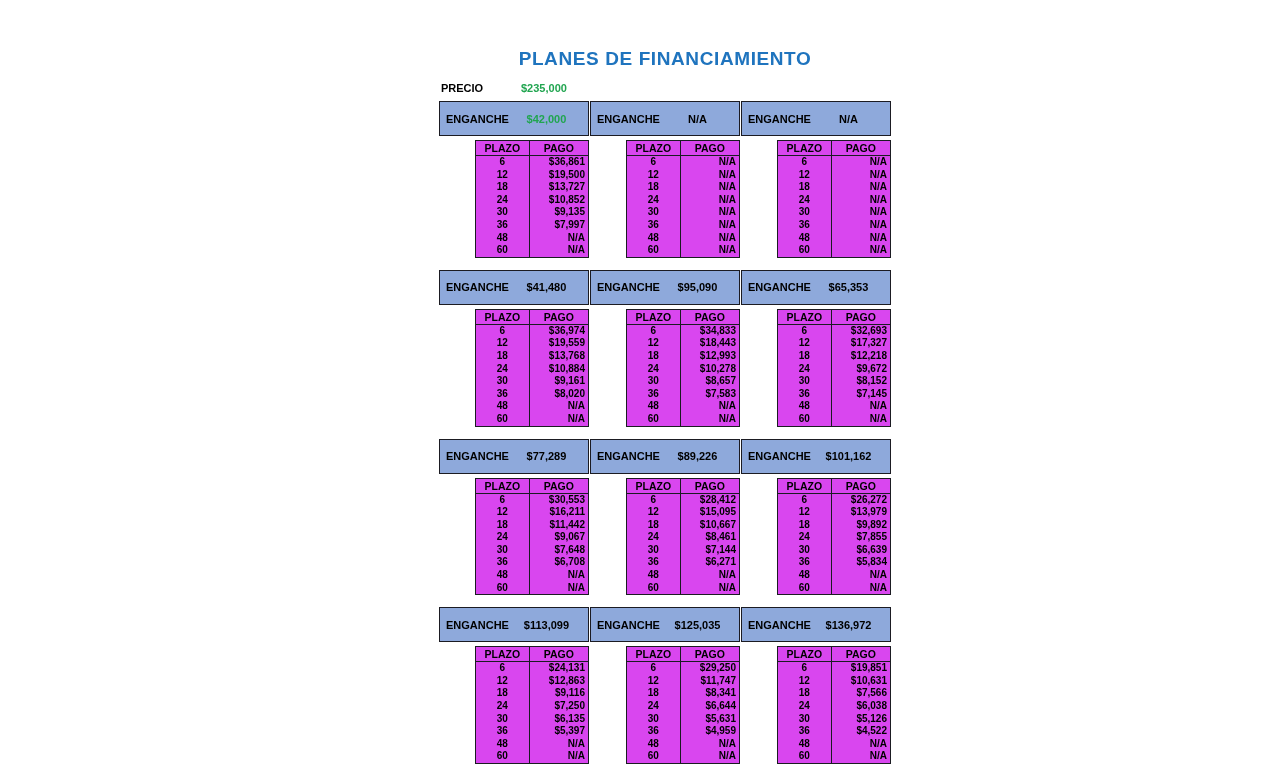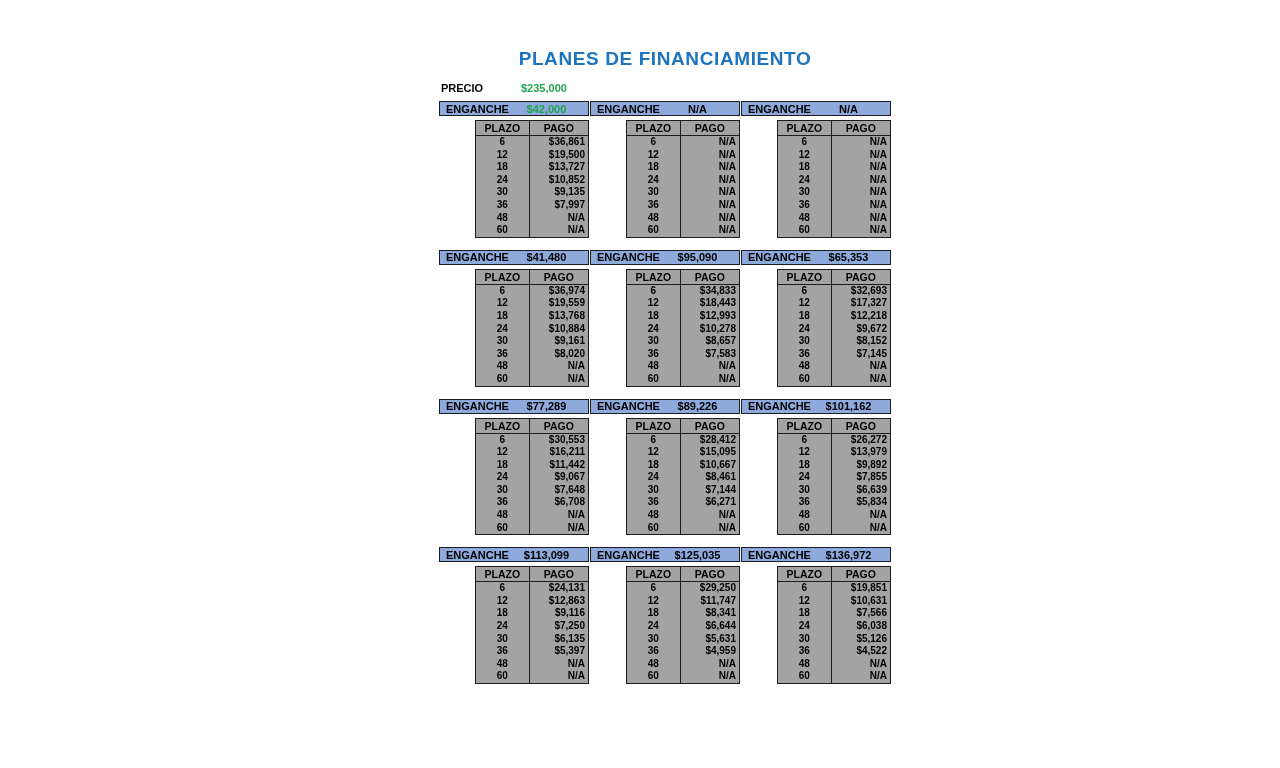--- a/index.html
+++ b/index.html
@@ -22,29 +22,29 @@
   .meta-value { width:66px; text-align:left; font-size:11px; font-weight:bold; color:var(--green,#21A550); }
 
   .grid {
     margin-top:6px; display:grid;
     grid-template-columns:repeat(3,150px);
     justify-content:space-between; row-gap:12px;
   }
 
   .plan { width:150px; }
   .bar {
-    height:15px; background:var(--barfill,#8EA9DB);
+    height:35px; background:var(--barfill,#8EA9DB);
     border:1.5px solid var(--border,#1b1b22);
     display:flex; align-items:center; padding-left:6px;
     font-size:11px; font-weight:bold;
   }
   .bar-value { flex:1; text-align:center; padding-right:4px; }
   .bar-value.green { color:var(--green,#21A550); }
 
-  .tbl { margin-top:4px; border:1.5px solid var(--border,#1b1b22); background:#a3a3a3;margin-left:36px; }
+  .tbl { margin-top:4px; border:1.5px solid var(--border,#1b1b22); background:#d946ef;margin-left:36px; }
   .trow { display:flex; }
   .trow.thead { border-bottom:1.2px solid var(--border,#1b1b22); }
   .trow.thead .c { height:14px; line-height:14px; font-size:10.5px; font-weight:bold; text-align:center; }
   .c { display:block; }
   .c.plazo { width:48%; border-right:1.2px solid var(--border,#1b1b22); }
   .c.pago  { width:52%; }
   .trow.tdata .c { height:12.6px; line-height:12.6px; font-size:10px; font-weight:bold; }
   .trow.tdata .plazo { text-align:center; }
   .trow.tdata .pago  { text-align:right; padding-right:3px; }
 

